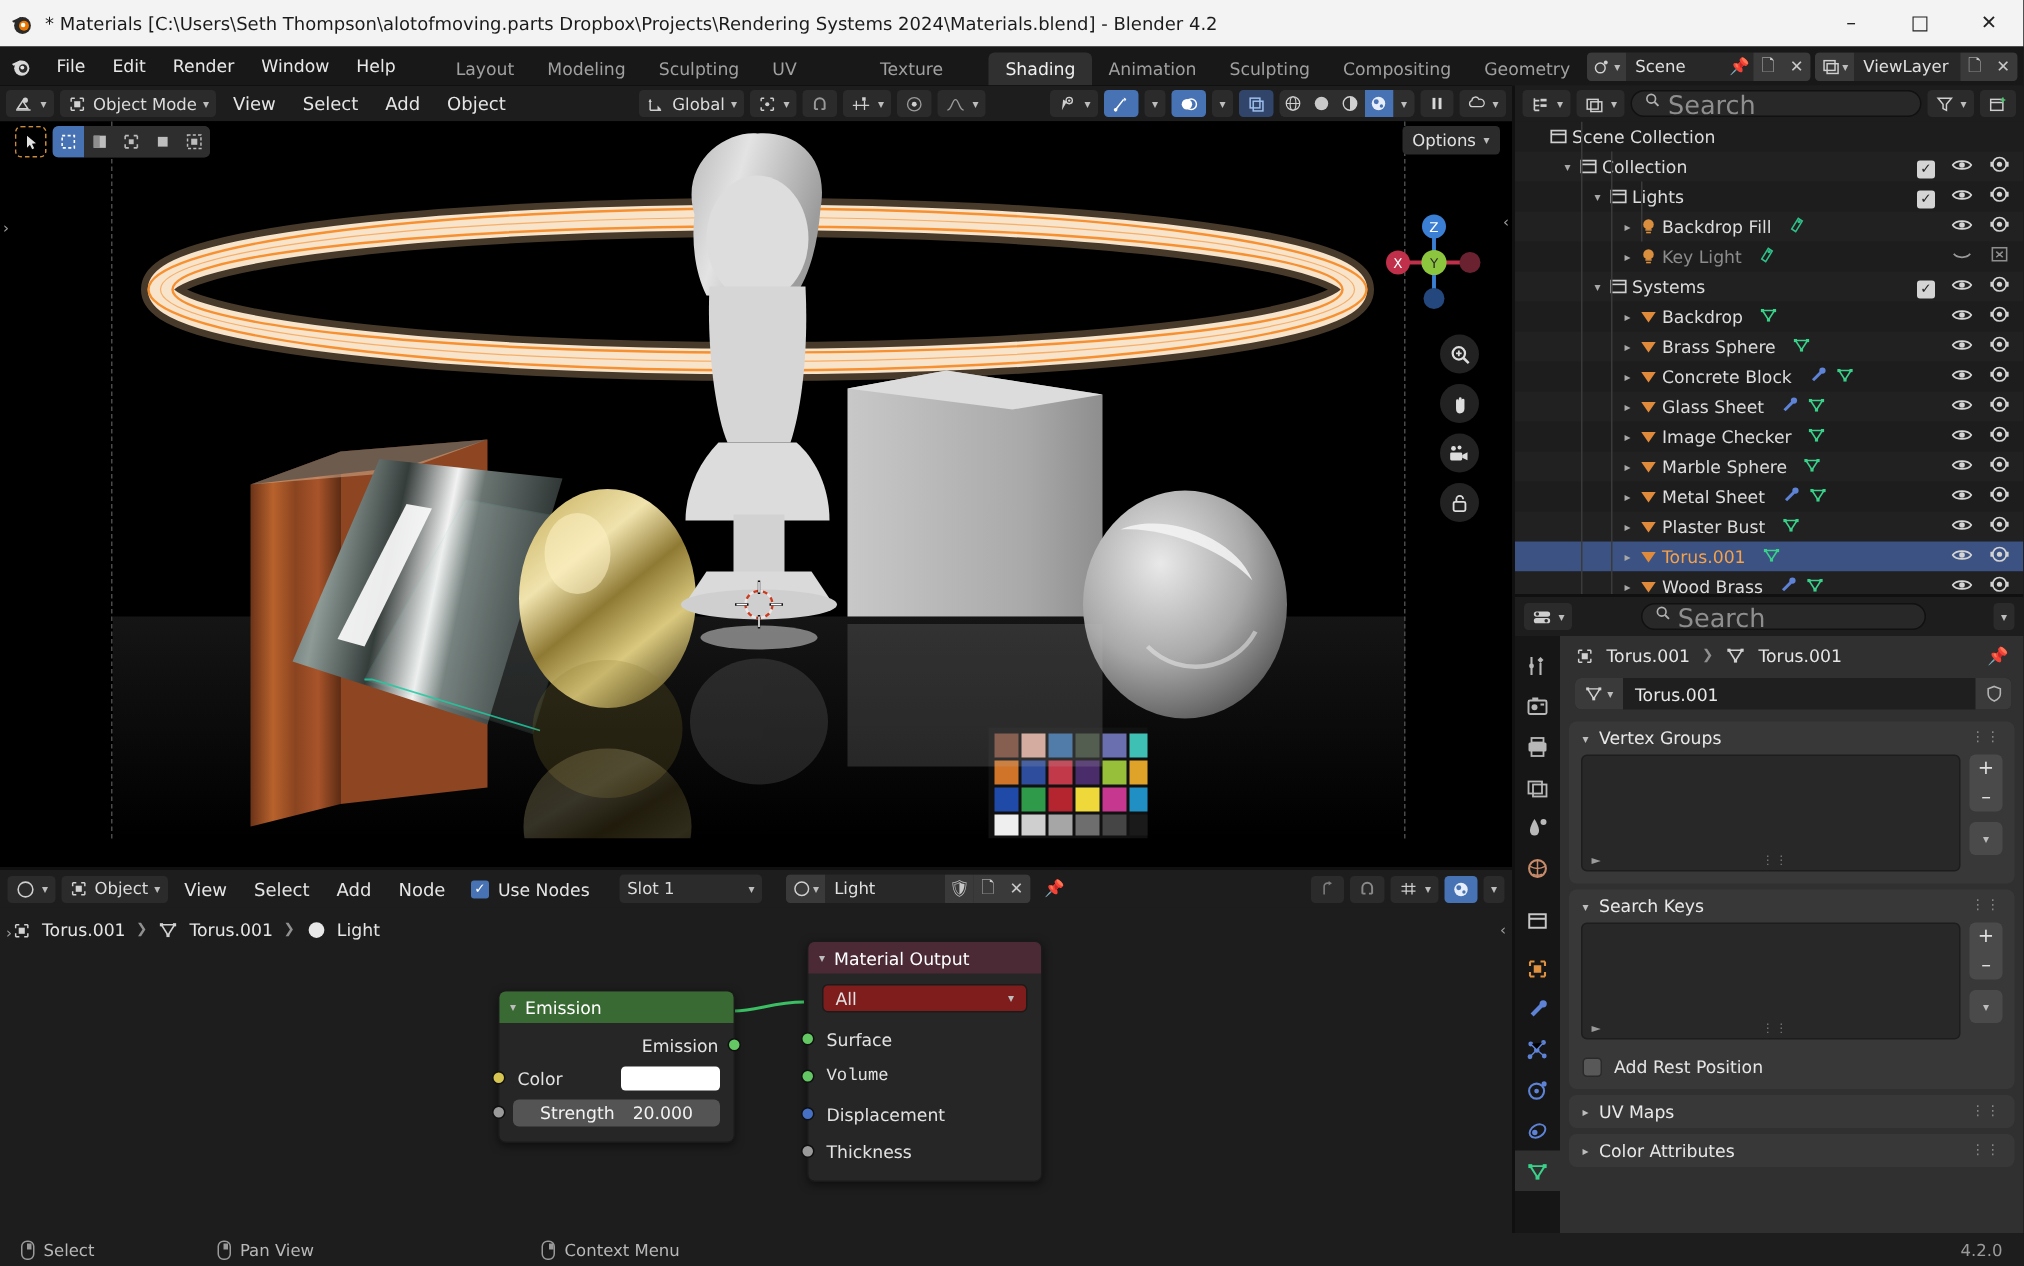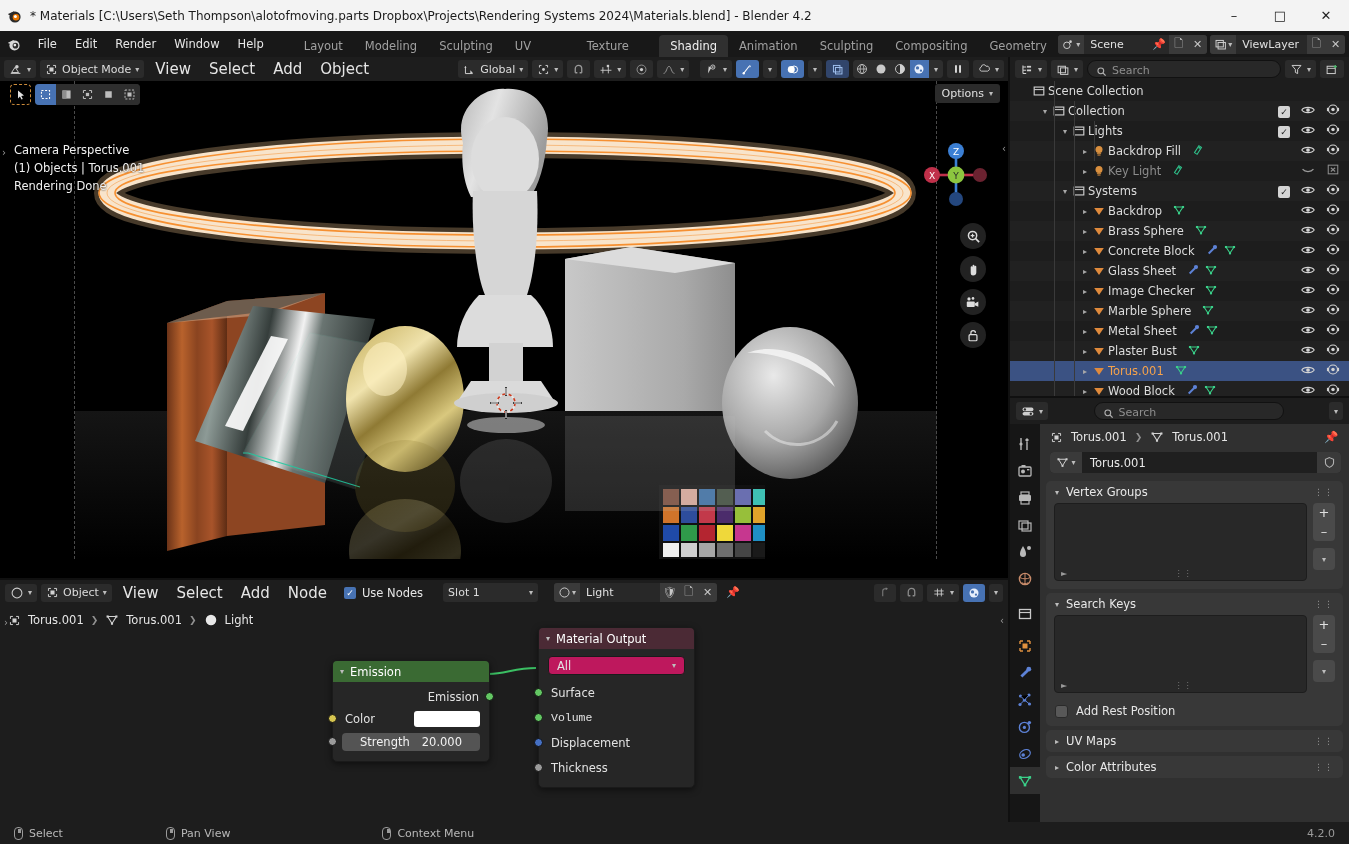--- a/index.html
+++ b/index.html
@@ -58,21 +58,21 @@
   }
   .vp-header {
     position: absolute; top:0; left:0; width: 1008px; height: 24px;
     background: #1d1d1d; display:flex; align-items:center; gap:4px; padding: 0 4px;
   }
   .vp-btn {
     height: 18px; background:#2b2b2b; border-radius:3px; display:flex; align-items:center;
     padding: 0 5px; gap: 4px; font-size: 11px; color:#dcdcdc;
   }
   .vp-sep { width: 6px; }
-  .vp-menu { padding: 0 7px; font-size: 15px; color:#e5e5e5; line-height:24px; }
+  .vp-menu { padding: 0 7px; font-size: 12px; color:#e5e5e5; line-height:24px; }
   .chev { font-size: 8px; color:#bdbdbd; }
   .tiny-icon { display:inline-flex; align-items:center; justify-content:center; }
 
   .vp-body { position:absolute; top:24px; left:0; width:1008px; height:498px; background:#000; }
   .render-area {
     position:absolute; left:75px; top:0; width:862px; height:478px; background:#000; overflow:hidden;
   }
   .cam-border-l { position:absolute; left:74px; top:0; bottom:20px; width:1px; border-left:1px dashed #4a4a4a; }
   .cam-border-r { position:absolute; left:936px; top:0; bottom:20px; width:1px; border-left:1px dashed #4a4a4a; }
 
@@ -118,26 +118,26 @@
   .sock { position:absolute; width:9px; height:9px; border-radius:50%; border:1px solid #101010; }
   .sock.green { background:#63c763; }
   .sock.yellow { background:#d6c550; }
   .sock.grey { background:#9a9a9a; }
   .sock.blue { background:#4570c4; }
   .row { height:22px; display:flex; align-items:center; position:relative; font-size:11.5px; color:#e2e2e2; }
   .row.right { justify-content:flex-end; padding-right:10px; }
   .row.left { padding-left:12px; }
   .color-swatch { width:66px; height:16px; background:#fff; border-radius:3px; margin-left:auto; margin-right:9px; }
   .val-field { height:18px; background:#545454; border-radius:4px; display:flex; align-items:center; justify-content:center; gap:12px; font-size:11.5px; color:#f2f2f2; margin:0 9px; flex:1; }
-  .dropdown { height:19px; background:#be185d; border-radius:4px; display:flex; align-items:center; justify-content:space-between; padding:0 8px; margin:3px 9px 5px 9px; font-size:11.5px; color:#e2e2e2; border:1px solid #1b1b1b; }
+  .dropdown { height:19px; background:#7f1d1d; border-radius:4px; display:flex; align-items:center; justify-content:space-between; padding:0 8px; margin:3px 9px 5px 9px; font-size:11.5px; color:#e2e2e2; border:1px solid #1b1b1b; }
 
   
   .outliner { position:absolute; top:57px; left:1010px; width:339px; height:340px; background:#1d1d1d; }
   .ol-header { height:24px; display:flex; align-items:center; gap:4px; padding:0 5px; background:#1d1d1d; }
-  .search-box { flex:1; height:18px; background:#282828; border:1px solid #111; border-radius:9px; display:flex; align-items:flex-end; gap:5px; padding:0 8px; font-size:11px; color:#8e8e8e; }
+  .search-box { flex:1; height:18px; background:#282828; border:1px solid #111; border-radius:9px; display:flex; align-items:flex-start; gap:5px; padding:0 8px; font-size:17px; color:#8e8e8e; }
   .ol-list { position:absolute; top:24px; left:0; right:0; bottom:0; overflow:hidden; }
   .ol-row { height:20px; display:flex; align-items:center; font-size:11.5px; color:#dcdcdc; position:relative; }
   .ol-row.alt { background:#212121; }
   .ol-row.sel { background:#3b5283; }
   .ol-row .label { white-space:nowrap;text-align:right; }
   .ol-row.sel .label { color:#f5a24b; }
   .ol-row .dim { color:#8c8c8c; }
   .ol-icons { margin-left:auto; display:flex; align-items:center; gap:11px; padding-right:9px; }
   .tri { font-size:8px; color:#a8a8a8; width:10px; display:inline-block; text-align:center; }
   .vline { position:absolute; top:0; bottom:0; width:1px; background:#3a3a3a; }
@@ -612,25 +612,20 @@
       </div>
 
       <div class="options-btn">
         <span>Options</span>
         <span class="chev">▾</span>
       </div>
 
       <div class="vp-collapse-arrow">›</div>
       <div class="vp-collapse-right">‹</div>
 
-      <div class="vp-overlay-text">
-        <div>Camera Perspective</div>
-        <div>(1) Objects | Torus.001</div>
-        <div>Rendering Done</div>
-      </div>
 
       <div class="navgizmo">
         <svg width="76" height="76" viewBox="0 0 76 76">
           <line x1="38" y1="38" x2="38" y2="14" stroke="#3b7fd4" stroke-width="2.6"></line>
           <line x1="38" y1="38" x2="38" y2="62" stroke="#3b7fd4" stroke-width="2.6"></line>
           <line x1="38" y1="38" x2="14" y2="38" stroke="#c0304a" stroke-width="2.6"></line>
           <line x1="38" y1="38" x2="62" y2="38" stroke="#c0304a" stroke-width="2.6"></line>
           <circle cx="38" cy="14" r="8" fill="#3b7fd4"></circle>
           <text x="38" y="17.6" font-size="9" fill="#fff" text-anchor="middle" font-family="DejaVu Sans, sans-serif">Z</text>
           <circle cx="14" cy="38" r="8" fill="#c0304a"></circle>
@@ -1306,21 +1301,21 @@
           </span>
         </div>
         <div class="ol-row alt">
           <span style="display:inline-block;width:70px;"></span>
           <span class="tri">▸</span>
           <span style="display:inline-flex;width:18px;align-items:center;justify-content:center;">
             <svg width="14" height="14" viewBox="0 0 16 16">
               <path d="M2.5 4.5 L13.5 4.5 L8 12.5 Z" fill="#e08a3c"></path>
             </svg>
           </span>
-          <span class="label">Wood Block</span>
+          <span class="label">Wood Brass</span>
           <span style="display:inline-flex;gap:4px;margin-left:10px;">
             <span><svg width="14" height="14" viewBox="0 0 16 16">
                 <path d="M3.4 11.2 L9.4 5.2 L11 6.8 L5 12.8z" fill="#5d82d6"></path>
                 <circle cx="11.4" cy="4.6" r="2.4" fill="#5d82d6"></circle>
               </svg></span>
             <span><svg width="14" height="14" viewBox="0 0 16 16">
                 <path d="M3.4 4.6 L12.6 4.6 L8 11.6 Z" fill="none" stroke="#3ad18a" stroke-width="1.2"></path>
                 <rect x="2.2" y="3.4" width="2.4" height="2.4" fill="#3ad18a"></rect>
                 <rect x="11.4" y="3.4" width="2.4" height="2.4" fill="#3ad18a"></rect>
                 <rect x="6.8" y="10.6" width="2.4" height="2.4" fill="#3ad18a"></rect>
@@ -1573,21 +1568,21 @@
 
   <div class="split-bot"></div>
 
   <div class="statusbar">
     <div class="st-item" style="margin-left:14px;">
       <span class="mouse-ico">
           <i></i>
         </span>
       <span>Select</span>
     </div>
-    <div class="st-item" style="margin-left:103px;">
+    <div class="st-item" style="margin-left:82px;">
       <span class="mouse-ico mid">
           <i></i>
         </span>
       <span>Pan View</span>
     </div>
     <div class="st-item" style="margin-left:152px;">
       <span class="mouse-ico right">
           <i></i>
         </span>
       <span>Context Menu</span>

